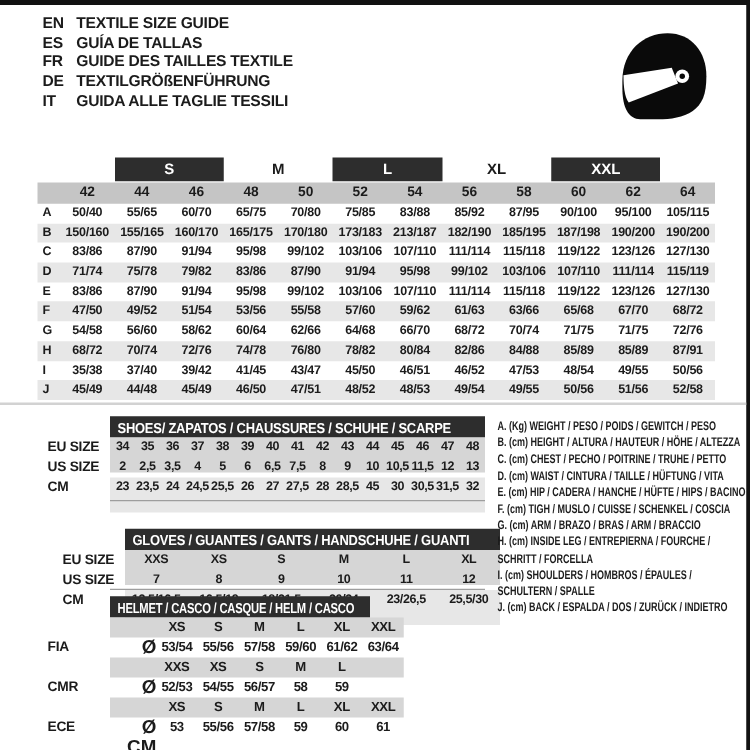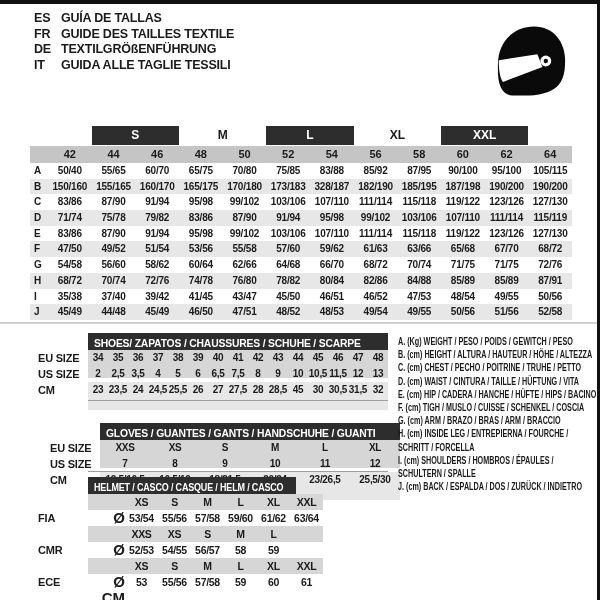--- a/index.html
+++ b/index.html
@@ -48,20 +48,24 @@
   .lline{white-space:nowrap;line-height:13.2px;}
 </style>
 </head>
 <body>
 
 <div class="topbar"></div>
 <div class="rightbar"></div>
 
 <div id="langs">
     <div class="lrow">
+      <div class="lcode">EN</div>
+      <div class="ltext">TEXTILE SIZE GUIDE</div>
+    </div>
+    <div class="lrow">
       <div class="lcode">ES</div>
       <div class="ltext">GUÍA DE TALLAS</div>
     </div>
     <div class="lrow">
       <div class="lcode">FR</div>
       <div class="ltext">GUIDE DES TAILLES TEXTILE</div>
     </div>
     <div class="lrow">
       <div class="lcode">DE</div>
       <div class="ltext">TEXTILGRÖßENFÜHRUNG</div>
@@ -121,21 +125,21 @@
         <div class="cell">105/115</div>
       </div>
       <div class="trow alt">
         <div class="cell lab">B</div>
         <div class="cell">150/160</div>
         <div class="cell">155/165</div>
         <div class="cell">160/170</div>
         <div class="cell">165/175</div>
         <div class="cell">170/180</div>
         <div class="cell">173/183</div>
-        <div class="cell">328/187</div>
+        <div class="cell">213/187</div>
         <div class="cell">182/190</div>
         <div class="cell">185/195</div>
         <div class="cell">187/198</div>
         <div class="cell">190/200</div>
         <div class="cell">190/200</div>
       </div>
       <div class="trow">
         <div class="cell lab">C</div>
         <div class="cell">83/86</div>
         <div class="cell">87/90</div>

